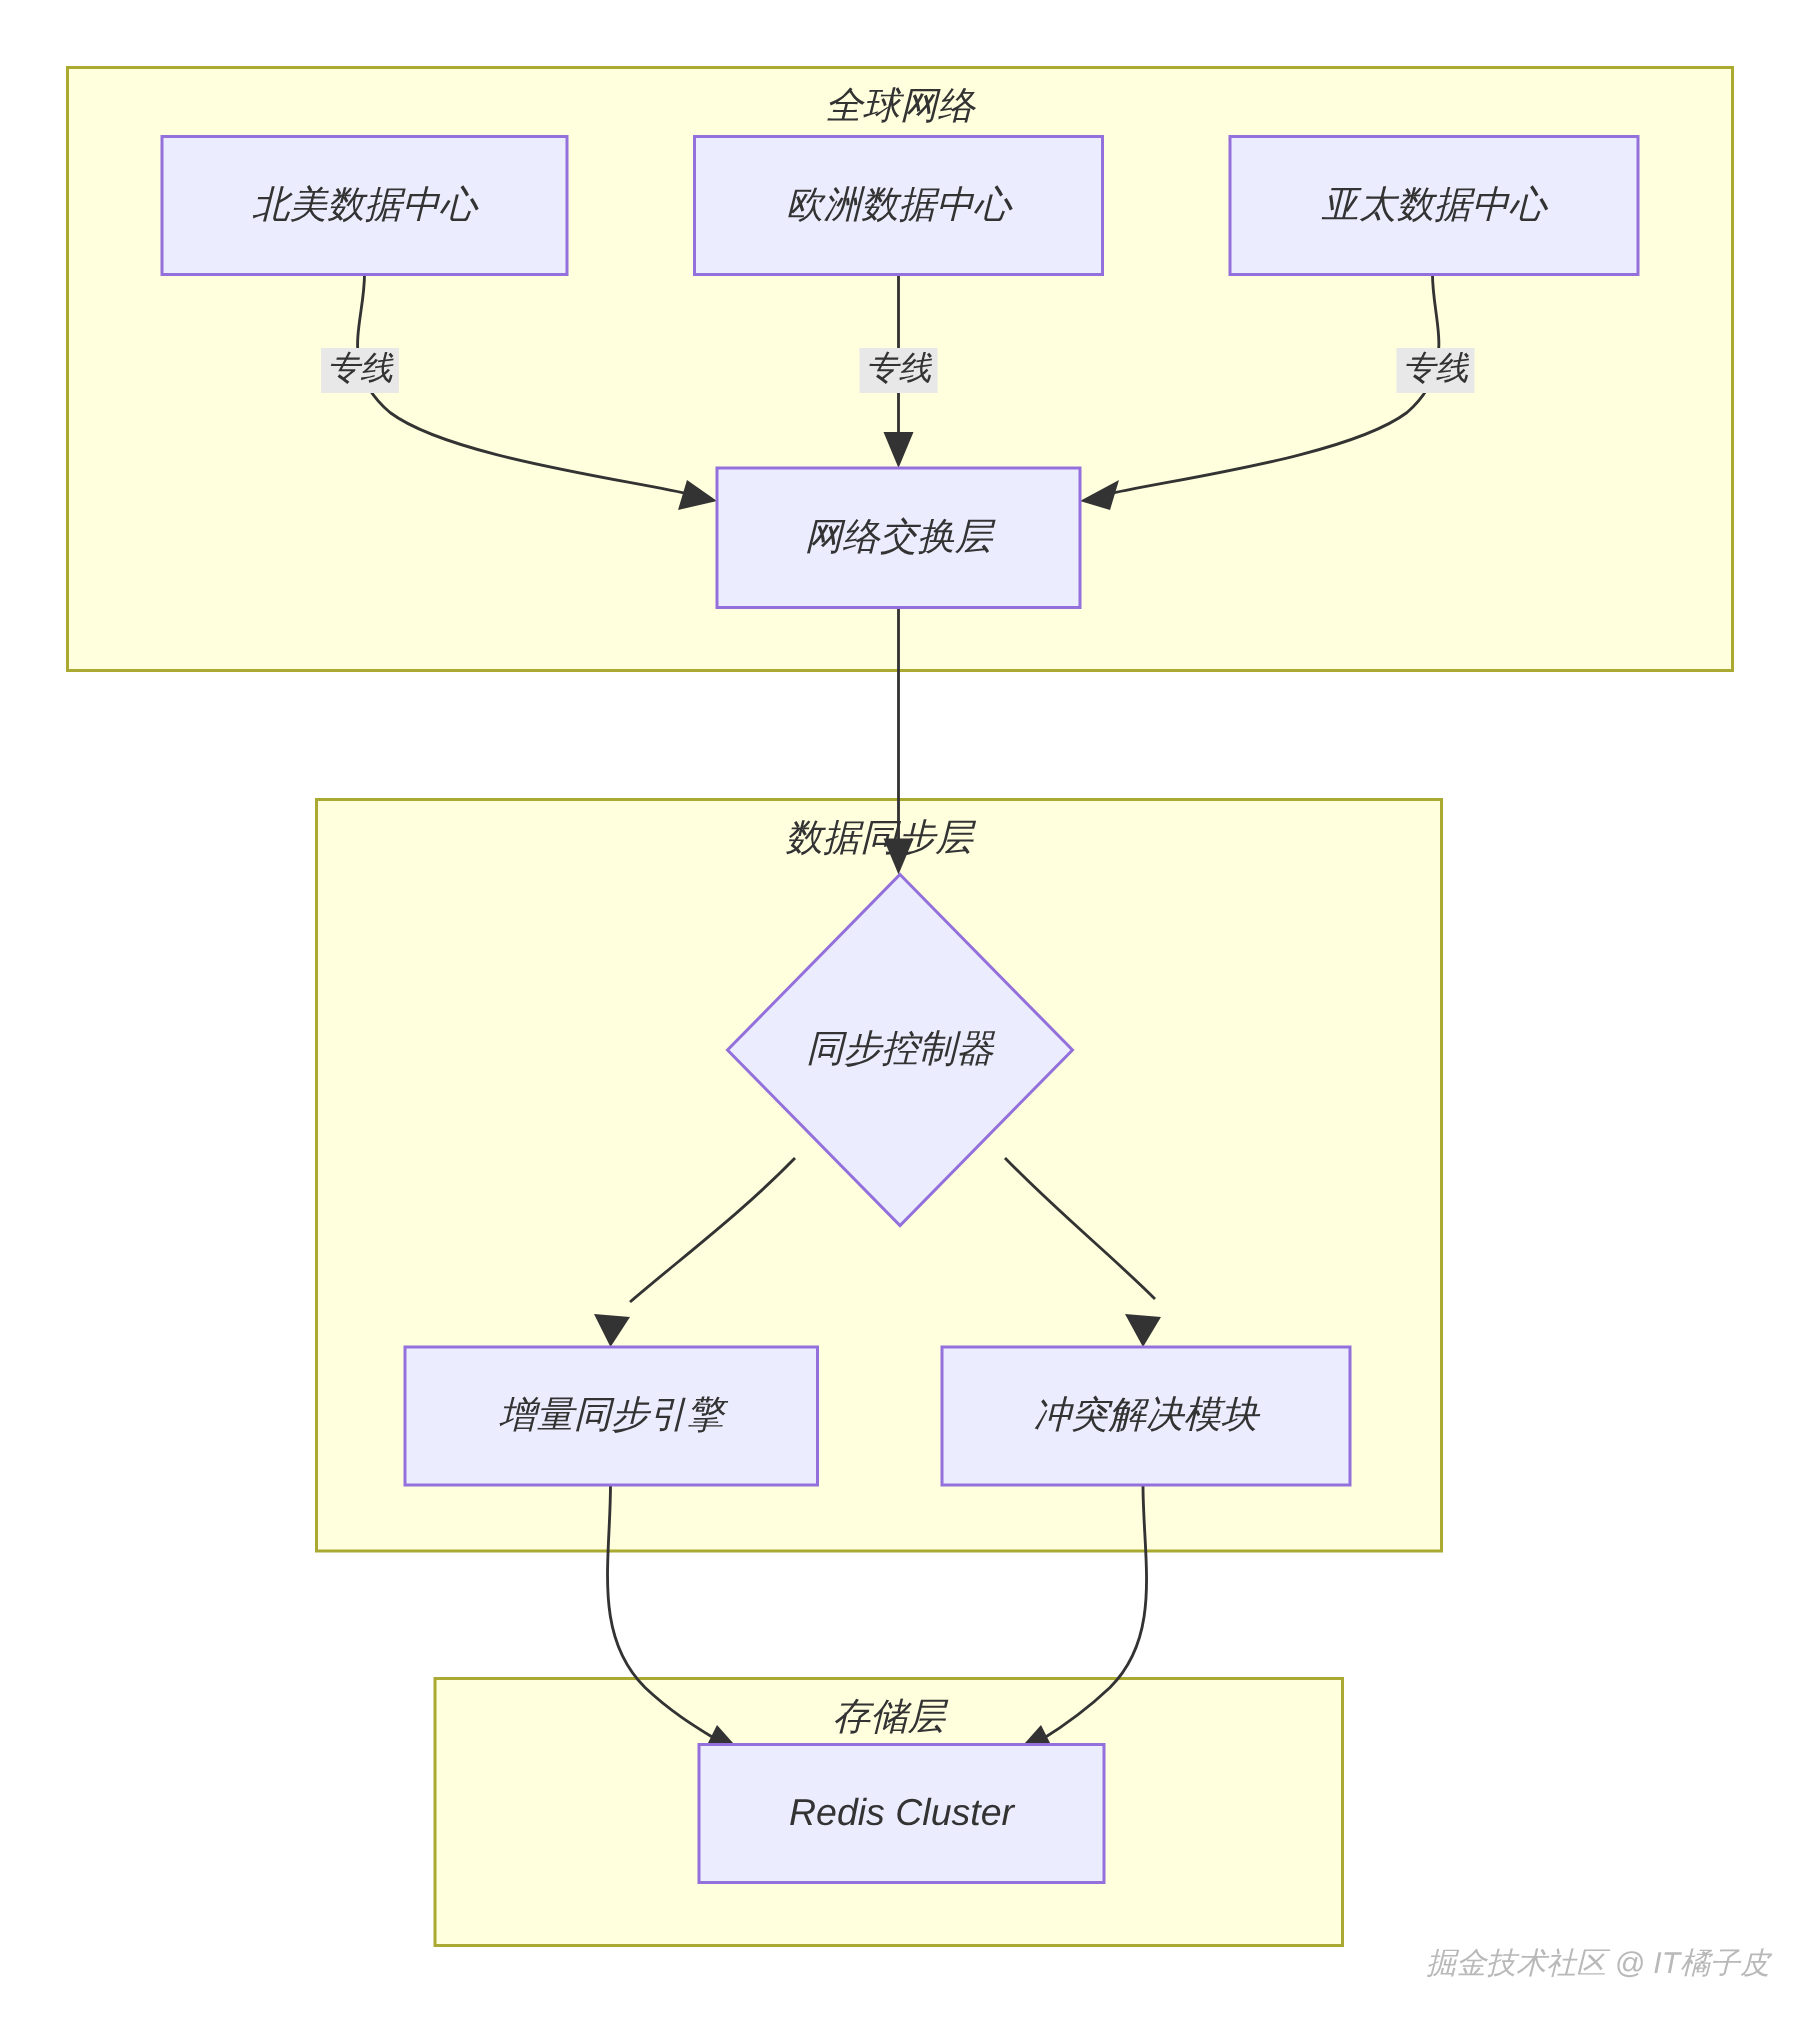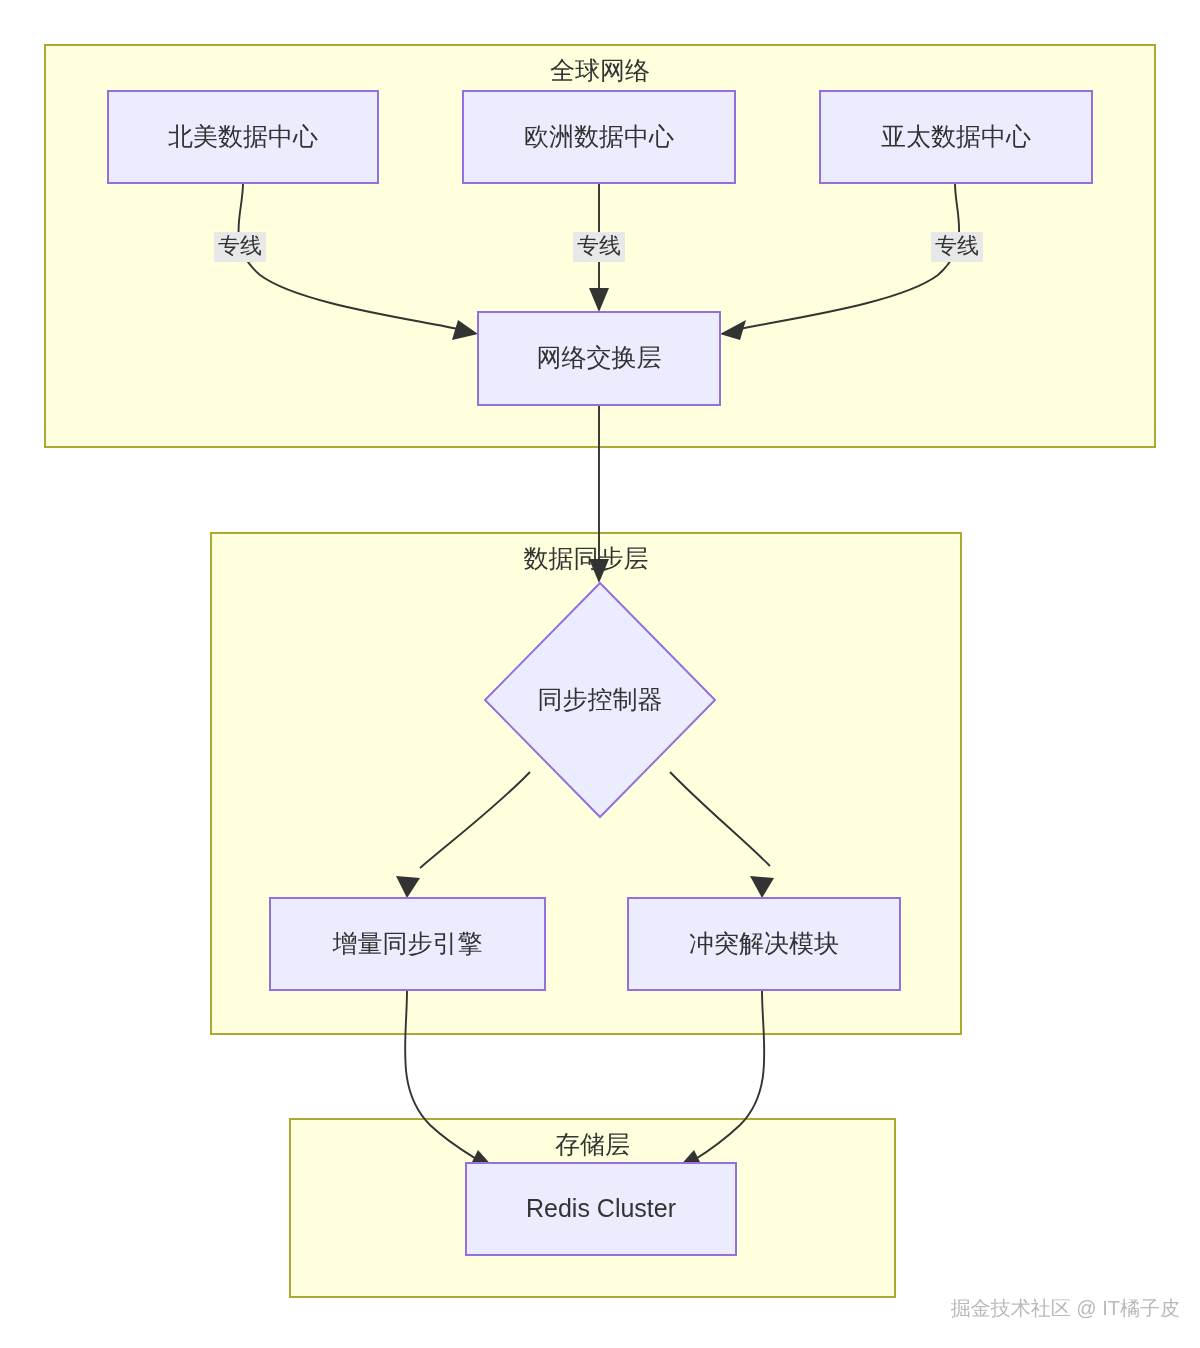--- a/index.html
+++ b/index.html
@@ -13,20 +13,21 @@
     height: 1348px;
     position: relative;
     overflow: hidden;
     font-family: "Liberation Sans", "DejaVu Sans", sans-serif;
   }
   #diagram-root {
     position: absolute;
     inset: 0;
     width: 1200px;
     height: 1348px;
+    font-style: italic;
   }
   svg#flowchart {
     position: absolute;
     top: 0;
     left: 0;
     width: 1200px;
     height: 1348px;
     display: block;
   }
   .cluster-rect {

